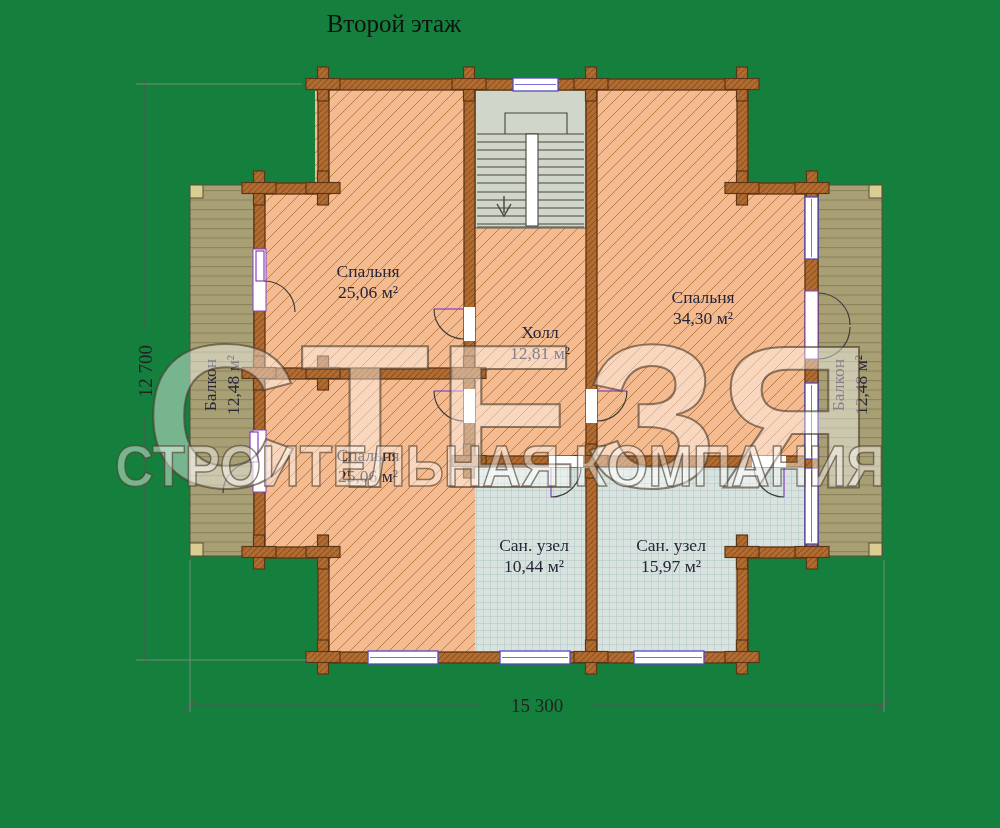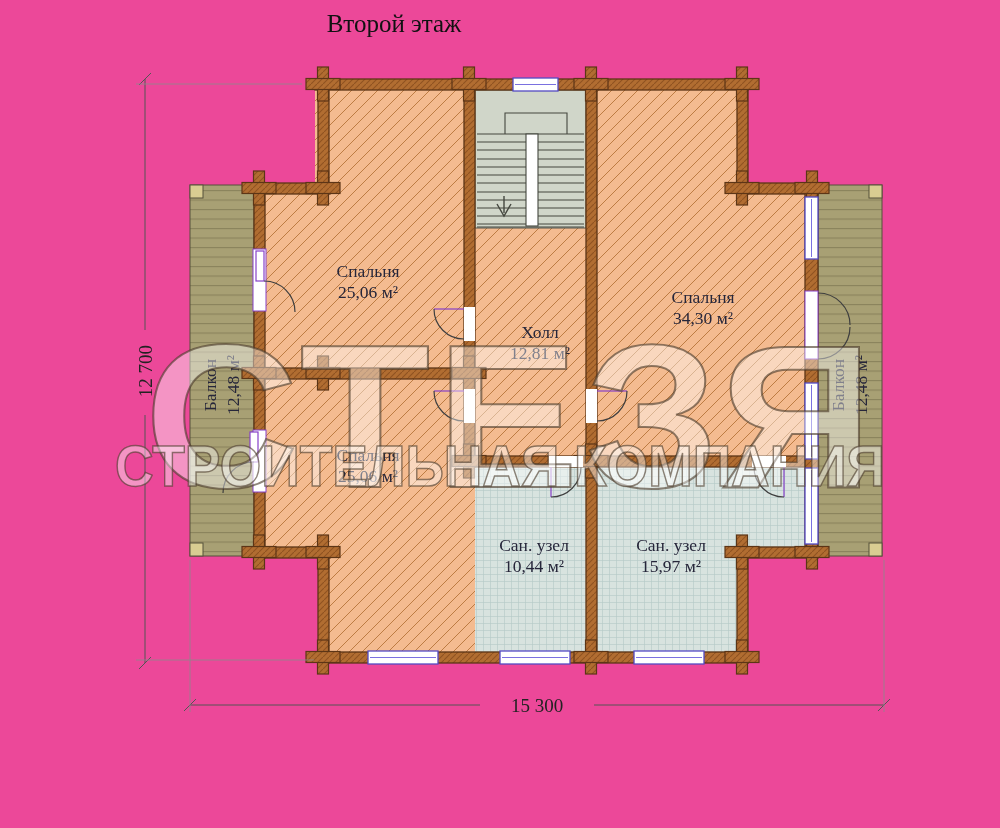--- a/index.html
+++ b/index.html
@@ -1,16 +1,16 @@
 <!DOCTYPE html>
 <html><head>
 <meta charset="utf-8">
 <style>
   html,body{margin:0;padding:0;background:#ffffff;}
-  .scene{position:relative;width:1000px;height:828px;background:#ec4899;overflow:hidden;
+  .scene{position:relative;width:1000px;height:828px;background:#15803d;overflow:hidden;
          font-family:"Liberation Serif", serif;}
   svg{position:absolute;left:0;top:0;}
   text{fill:#26263a;}
   .title-text{font-size:25px;fill:#111;}
   .room-name{font-size:17.5px;text-anchor:middle;}
   .room-area{font-size:17.5px;text-anchor:middle;}
   .dim-text{font-size:19px;fill:#222;text-anchor:middle;}
   .wm{font-family:"Liberation Sans", sans-serif;font-weight:700;
       fill:rgba(255,255,255,0.42);stroke:rgba(74,58,42,0.62);}
 </style>

